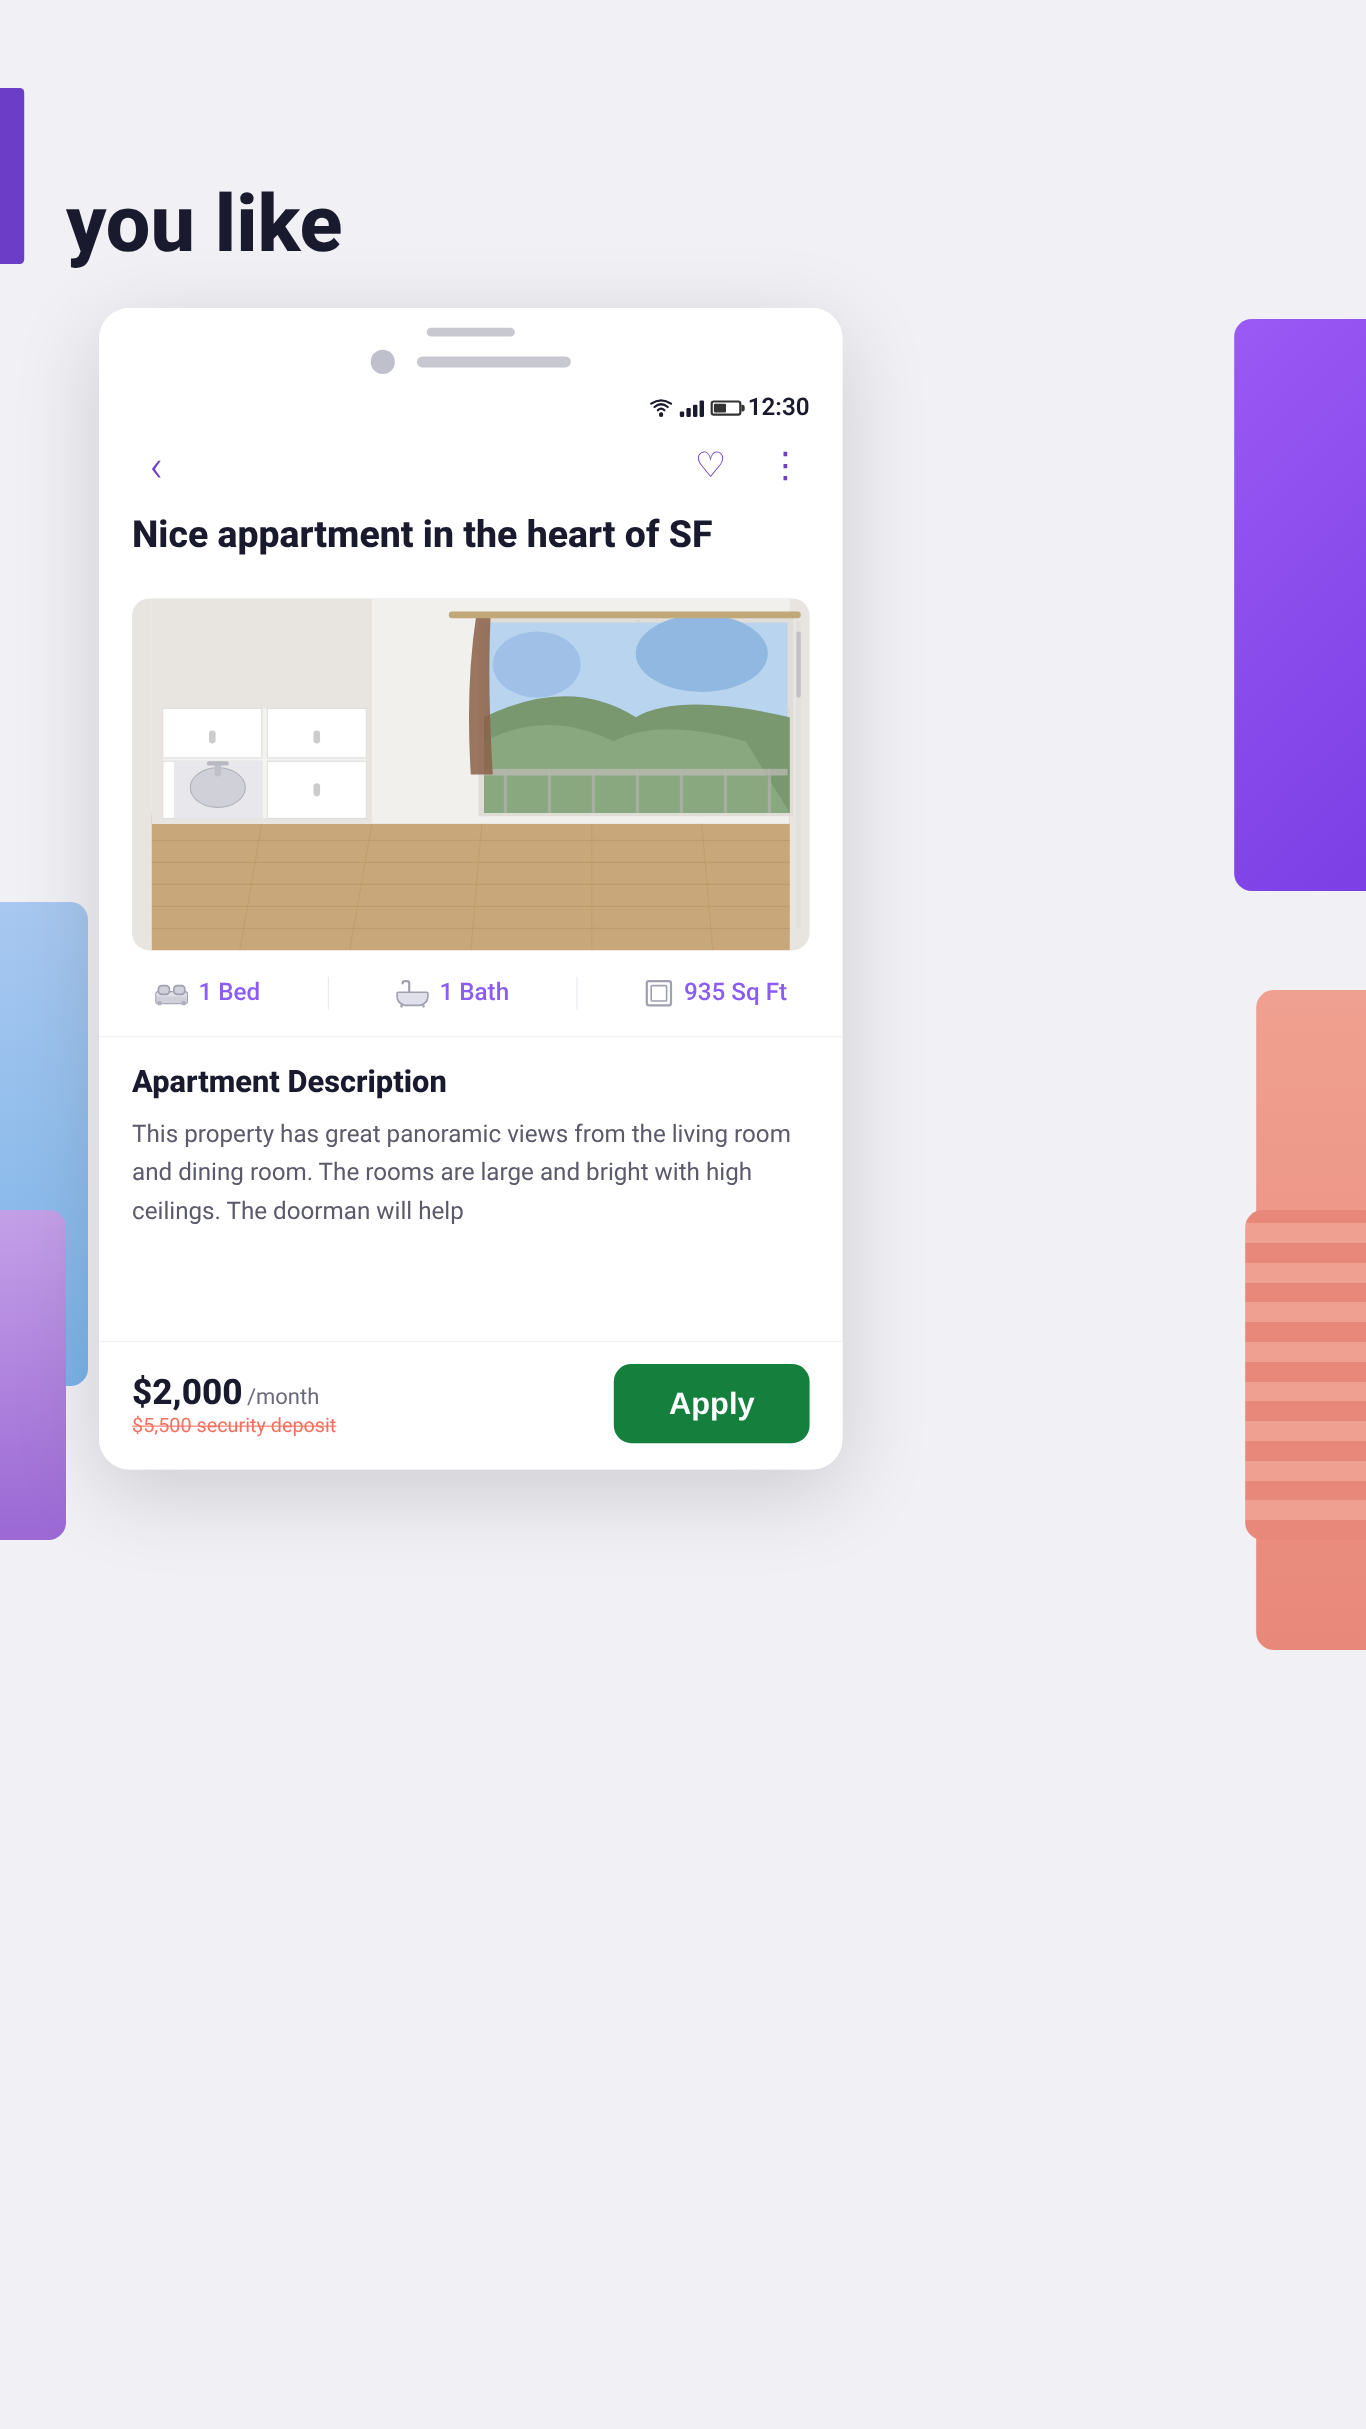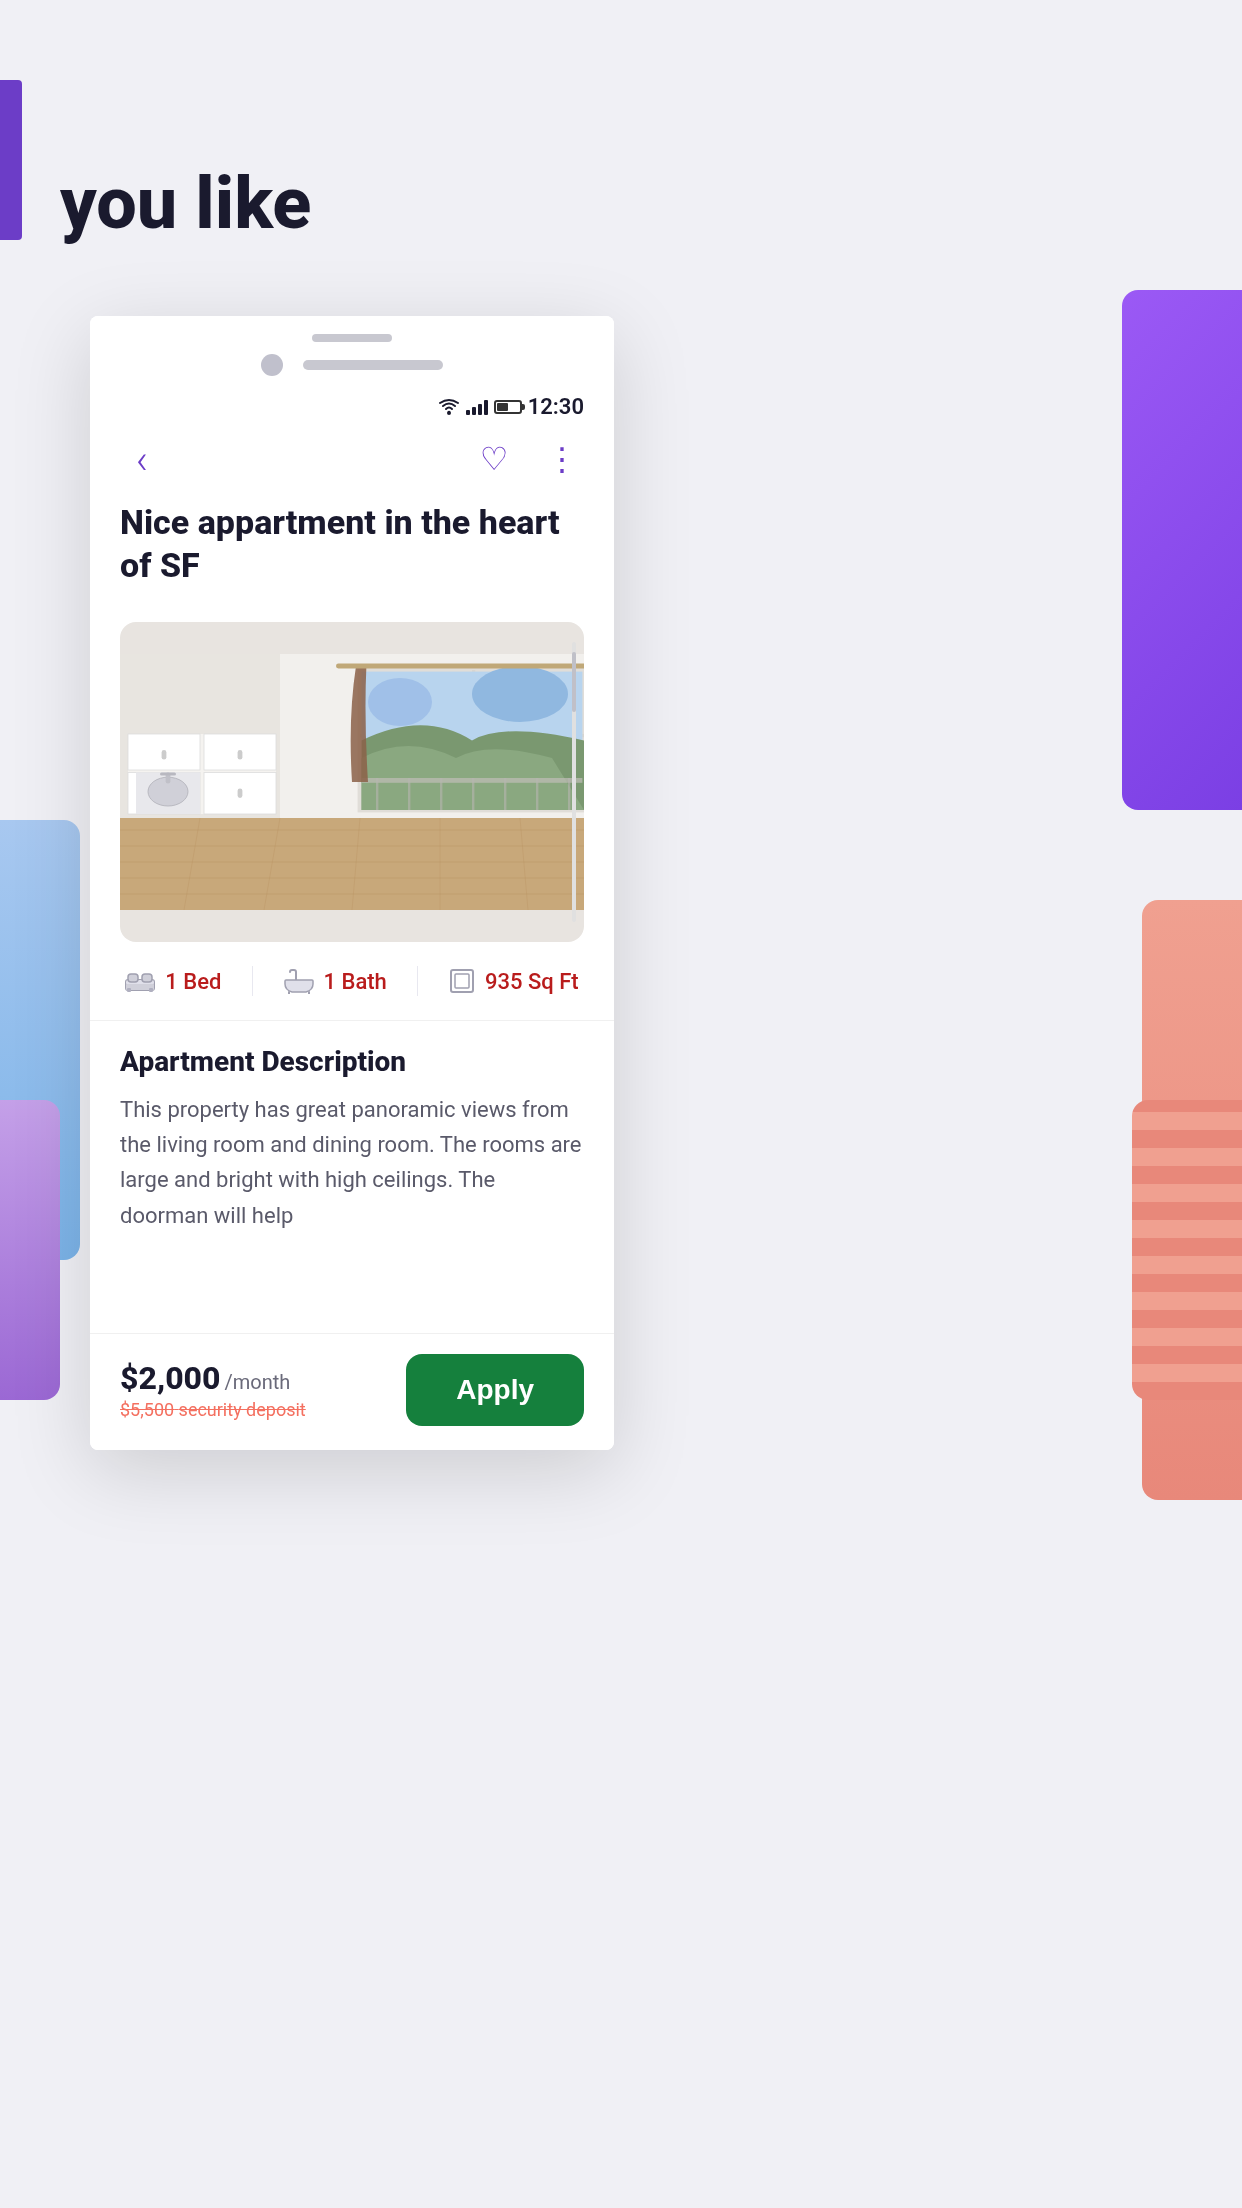--- a/index.html
+++ b/index.html
@@ -95,27 +95,26 @@
       color: #1a1a2e;
       line-height: 1.15;
     }
 
     
     .phone-mockup {
       position: absolute;
       top: 280px;
       left: 90px;
       right: 60px;
-      width: 524px;
+      width: 676px;
       background: #ffffff;
-      border-radius: 8px;
+      border-radius: 28px;
       box-shadow: 0 20px 80px rgba(0,0,0,0.15);
       padding: 0;
       overflow: hidden;
-      margin-top: 36px;
     }
 
     
     .phone-top {
       background: #fff;
       padding: 18px 0 0 0;
       display: flex;
       flex-direction: column;
       align-items: center;
     }
@@ -297,21 +296,21 @@
     }
 
     .stat-item {
       display: flex;
       align-items: center;
       gap: 10px;
     }
 
     .stat-text {
       font-size: 22px;
-      color: #b91c1c;
+      color: #8b5cf6;
       font-weight: 500;
     }
 
     .stat-divider {
       width: 1px;
       height: 30px;
       background: #e8e8f0;
     }
 
     

